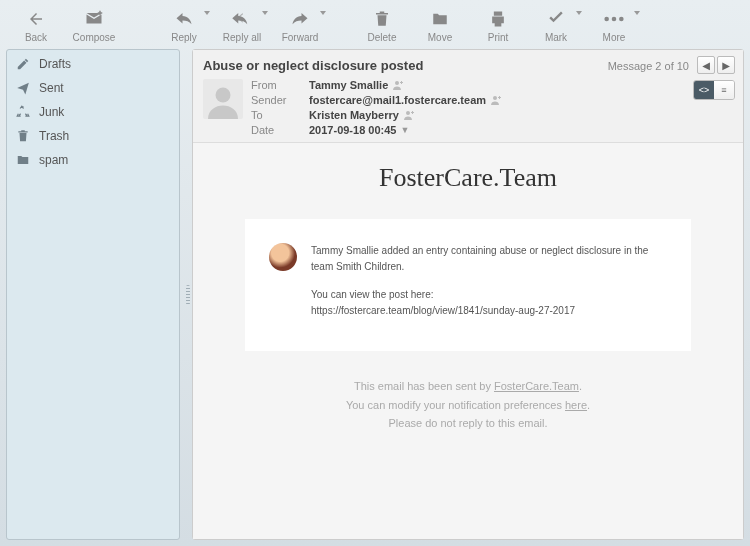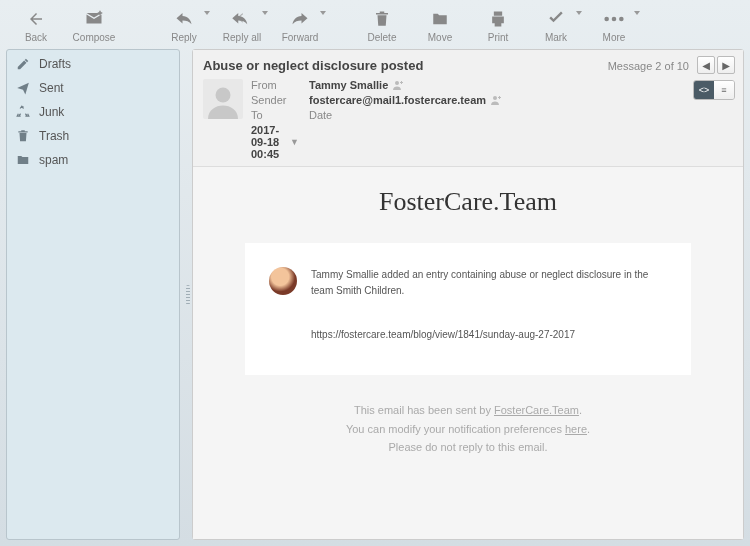--- a/index.html
+++ b/index.html
@@ -250,37 +250,45 @@
             <span>Sender</span>
             <span class="val">
                 <span>fostercare@mail1.fostercare.team</span>
                 <svg class="person-ic" viewBox="0 0 24 24">
                   <circle cx="10" cy="8" r="4"></circle>
                   <path d="M2 22c0-5 4-7 8-7s8 2 8 7z"></path>
                   <path d="M18 4h2v2h2v2h-2v2h-2V8h-2V6h2z"></path>
                 </svg>
               </span>
             <span>To</span>
+            <span class="val">
+                <span>Kristen Mayberry</span>
+                <svg class="person-ic" viewBox="0 0 24 24">
+                  <circle cx="10" cy="8" r="4"></circle>
+                  <path d="M2 22c0-5 4-7 8-7s8 2 8 7z"></path>
+                  <path d="M18 4h2v2h2v2h-2v2h-2V8h-2V6h2z"></path>
+                </svg>
+              </span>
             <span>Date</span>
             <span class="val">
                 <span>2017-09-18 00:45</span>
                 <span style="font-size:9px;color:#999">▼</span>
               </span>
           </div>
         </div>
       </div>
 
       <div class="body-scroll">
         <div class="brand">FosterCare.Team</div>
         <div class="card">
           <div class="card-avatar"></div>
           <div class="card-text">
             <p>Tammy Smallie added an entry containing abuse or neglect disclosure in the team Smith Children.</p>
             <p>
-              <br>
+              <span>You can view the post here:</span><br>
               <span class="link-like">https://fostercare.team/blog/view/1841/sunday-aug-27-2017</span>
             </p>
           </div>
         </div>
         <div class="footer-note">
           <div><span>This email has been sent by </span><span class="u">FosterCare.Team</span><span>.</span></div>
           <div><span>You can modify your notification preferences </span><span class="u">here</span><span>.</span></div>
           <div>Please do not reply to this email.</div>
         </div>
       </div>

